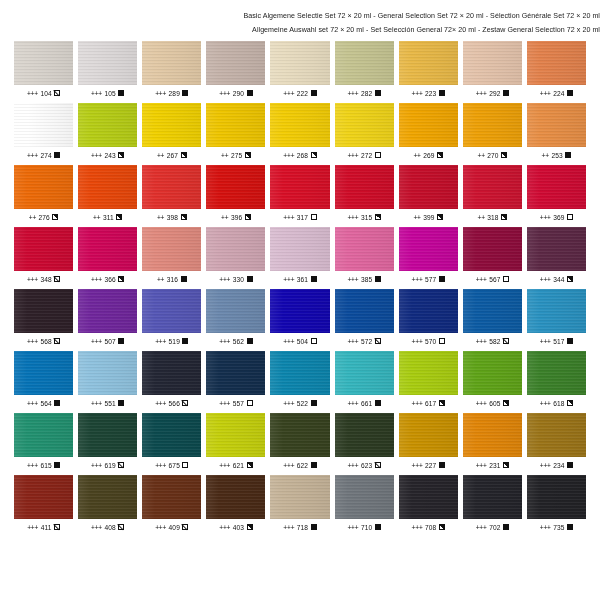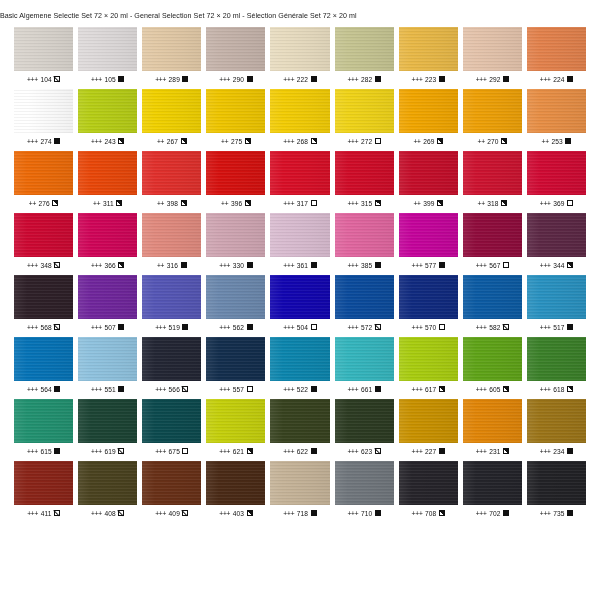--- a/index.html
+++ b/index.html
@@ -11,21 +11,21 @@
     font-family: "Liberation Sans", sans-serif;
   }
   #page {
     position: relative;
     width: 600px; height: 600px;
     background: #ffffff;
     overflow: hidden;
   }
   .titles {
     padding-top: 9px;
-    text-align: left;
+    text-align: right;
   }
   .title-line {
     font-size: 7.1px;
     color: #1a1a1a;
     line-height: 14px;
     letter-spacing: 0.05px;
     white-space: nowrap;
   }
   .grid {
     margin-top: 4px;
@@ -109,20 +109,21 @@
     transform: rotate(45deg);
   }
 </style>
 </head>
 <body>
 
 <div id="page">
 
   <div class="titles">
     <div class="title-line">Basic Algemene Selectie Set 72 × 20 ml  - General Selection Set 72 × 20 ml - Sélection Générale Set 72 × 20 ml</div>
+    <div class="title-line">Allgemeine Auswahl set 72 × 20 ml - Set Selección General 72× 20 ml - Zestaw General Selection 72 x 20 ml</div>
   </div>
 
   <div class="grid" id="swatch-grid">
       <div class="cell">
         <div class="swatch" style="background: rgb(217, 212, 205);">
           <div class="grain"></div>
           <div class="sheen"></div>
         </div>
         <div class="label">
           <span class="lf">+++</span>

